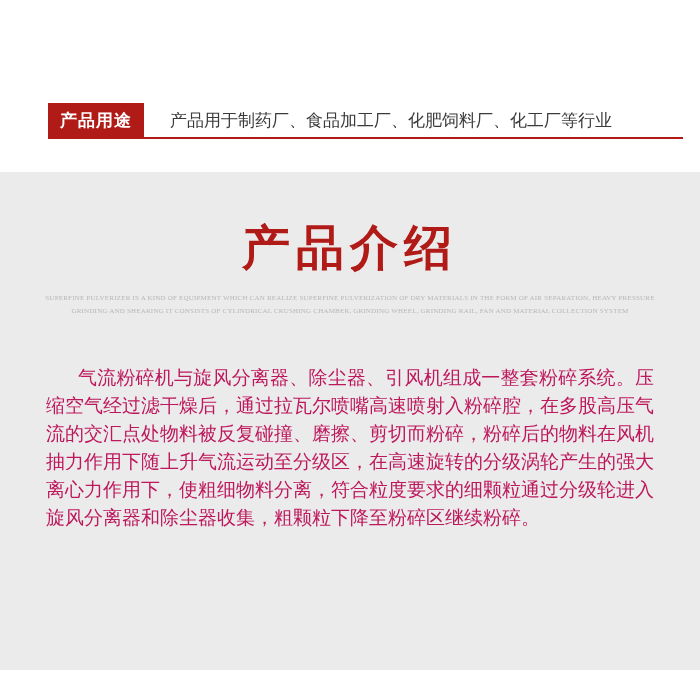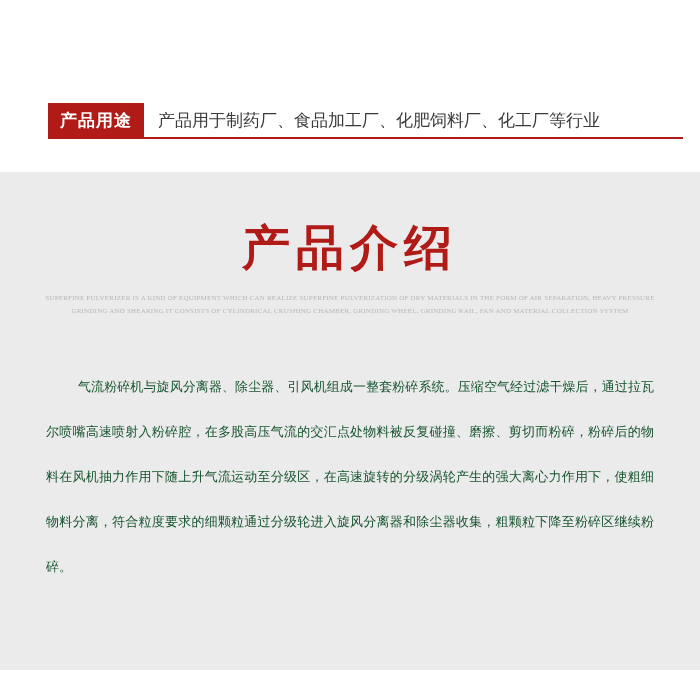--- a/index.html
+++ b/index.html
@@ -51,20 +51,21 @@
   }
   .usage-text {
     color: #3a3a3a;
     font-size: 17px;
     display: flex;
     align-items: center;
     padding-left: 14px;
     height: 34px;
     box-sizing: border-box;
     white-space: nowrap;
+    margin-left: 12px;
   }
   .usage-underline {
     position: absolute;
     left: 33px;
     top: 137px;
     width: 635px;
     height: 2px;
     background: #b01a17;
   }
 
@@ -99,23 +100,23 @@
     font-size: 7px;
     line-height: 13px;
     color: #b7b7b7;
     letter-spacing: 0.2px;
   }
   .intro-body {
     position: absolute;
     top: 192px;
     left: 46px;
     width: 608px;
-    font-size: 13px;
-    line-height: 45px;
-    color: #14532d;
+    font-size: 19px;
+    line-height: 28px;
+    color: #be185d;
     text-align: justify;
     text-indent: 32px;
   }
 
   
   .bottom-strip {
     position: absolute;
     top: 670px;
     left: 0;
     width: 700px;

